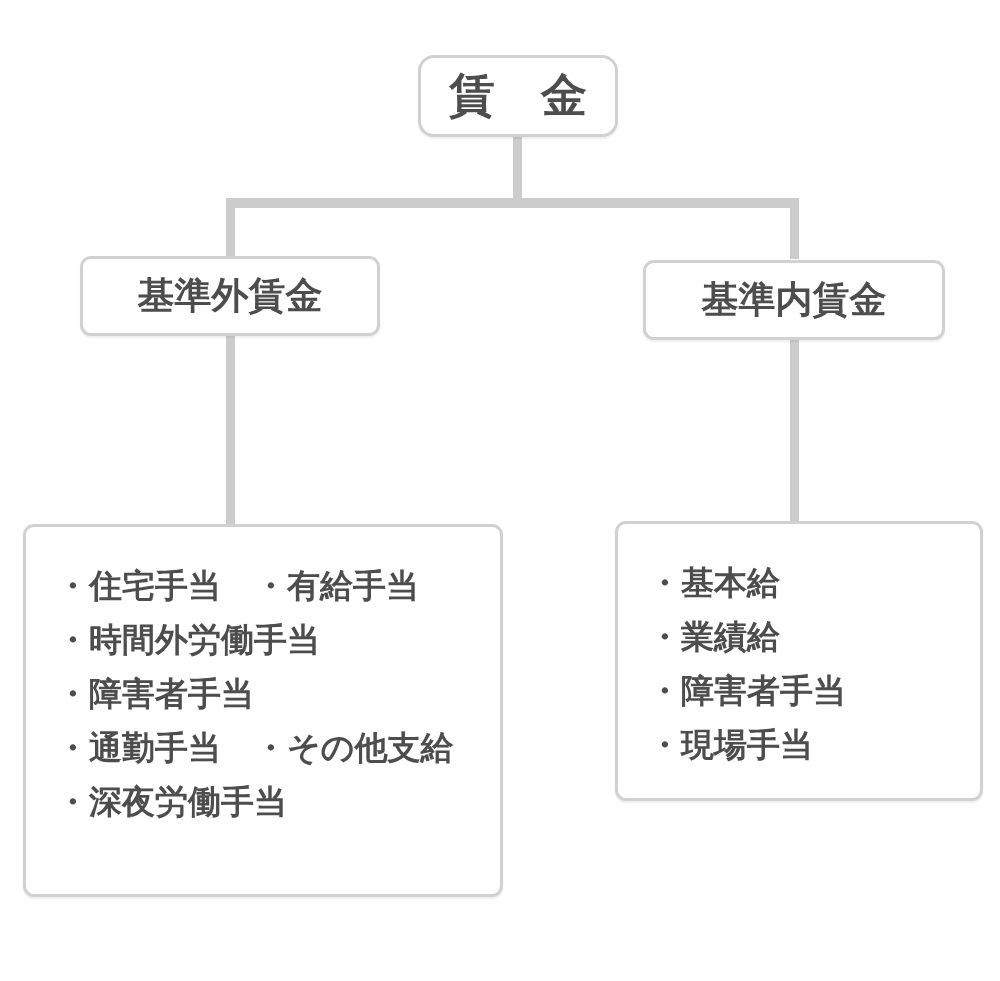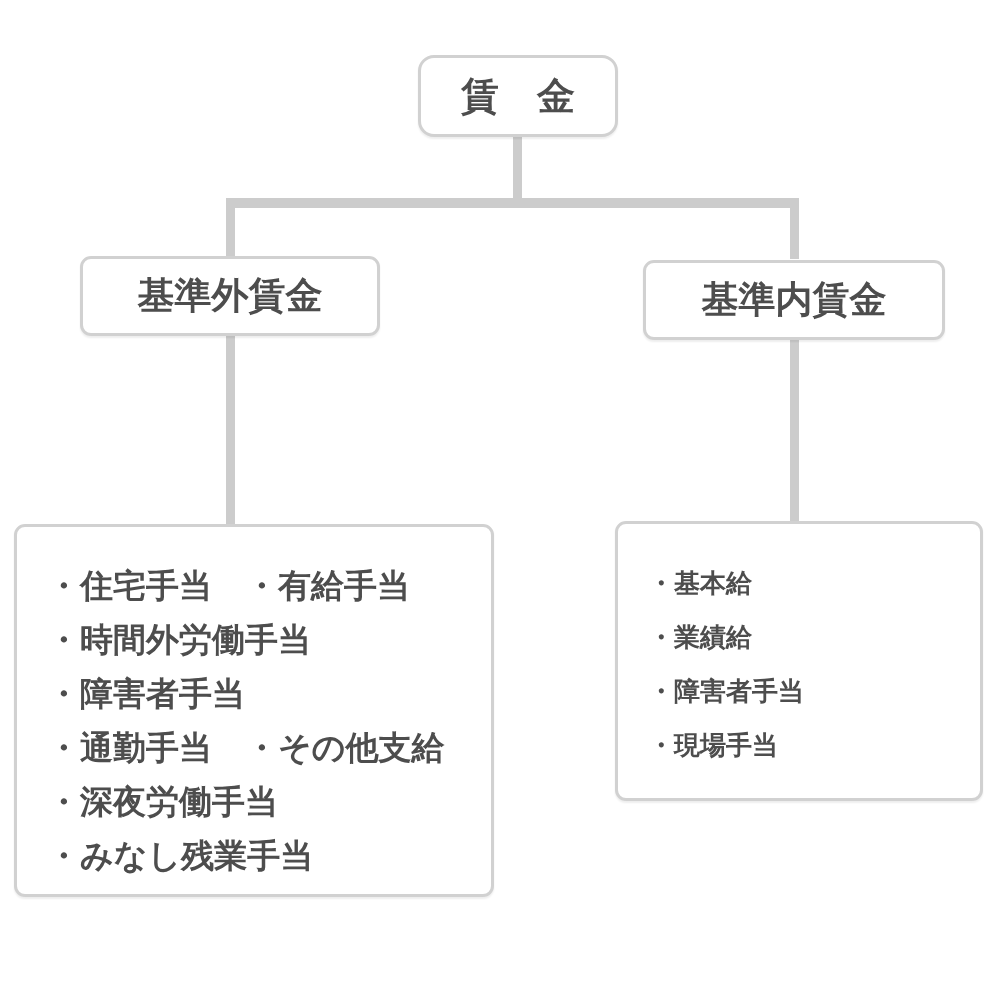--- a/index.html
+++ b/index.html
@@ -19,25 +19,25 @@
     border-radius: 11px;
     color: var(--text, #4d4d4d);
     font-weight: bold;
     box-shadow: 0 2px 2px rgba(0,0,0,0.07);
   }
   .node.centered {
     display: flex;
     align-items: center;
     justify-content: center;
   }
-  .root-box   { left: 418px; top: 55px;  width: 200px; height: 82px; font-size: 38px; border-radius: 16px; }
+  .root-box   { left: 418px; top: 55px;  width: 200px; height: 82px; font-size: 46px; border-radius: 16px; }
   .mid-left   { left: 80px;  top: 256px; width: 300px; height: 80px; font-size: 37px; }
   .mid-right  { left: 643px; top: 260px; width: 302px; height: 80px; font-size: 37px; }
-  .list-left  { left: 14px;  top: 524px; width: 480px; height: 373px; padding: 32px 20px 0 30px; font-size: 33px; }
-  .list-right { left: 615px; top: 521px; width: 368px; height: 280px; padding: 32px 20px 0 30px; font-size: 26px; }
+  .list-left  { left: 23px;  top: 524px; width: 480px; height: 373px; padding: 32px 20px 0 30px; font-size: 33px; }
+  .list-right { left: 615px; top: 521px; width: 368px; height: 280px; padding: 32px 20px 0 30px; font-size: 33px; }
   .list-line  { line-height: 54px; white-space: nowrap; }
   .connector {
     position: absolute;
     background: var(--connector, #cccccc);
   }
   .stem-root  { left: 513px; top: 134px; width: 9px;  height: 70px; }
   .h-bar      { left: 226px; top: 198px; width: 573px; height: 10px; }
   .stem-left-top    { left: 226px; top: 203px; width: 9px; height: 56px; }
   .stem-right-top   { left: 790px; top: 203px; width: 9px; height: 56px; }
   .stem-left-bottom { left: 226px; top: 334px; width: 9px; height: 193px; }
@@ -65,21 +65,20 @@
   <div class="node centered mid-right">
     <span>基準内賃金</span>
   </div>
 
   <div class="node list-left">
     <div class="list-line">・住宅手当　・有給手当</div>
     <div class="list-line">・時間外労働手当</div>
     <div class="list-line">・障害者手当</div>
     <div class="list-line">・通勤手当　・その他支給</div>
     <div class="list-line">・深夜労働手当</div>
-    <div class="list-line">・みなし残業手当</div>
   </div>
 
   <div class="node list-right">
     <div class="list-line">・基本給</div>
     <div class="list-line">・業績給</div>
     <div class="list-line">・障害者手当</div>
     <div class="list-line">・現場手当</div>
   </div>
 
 </div>

